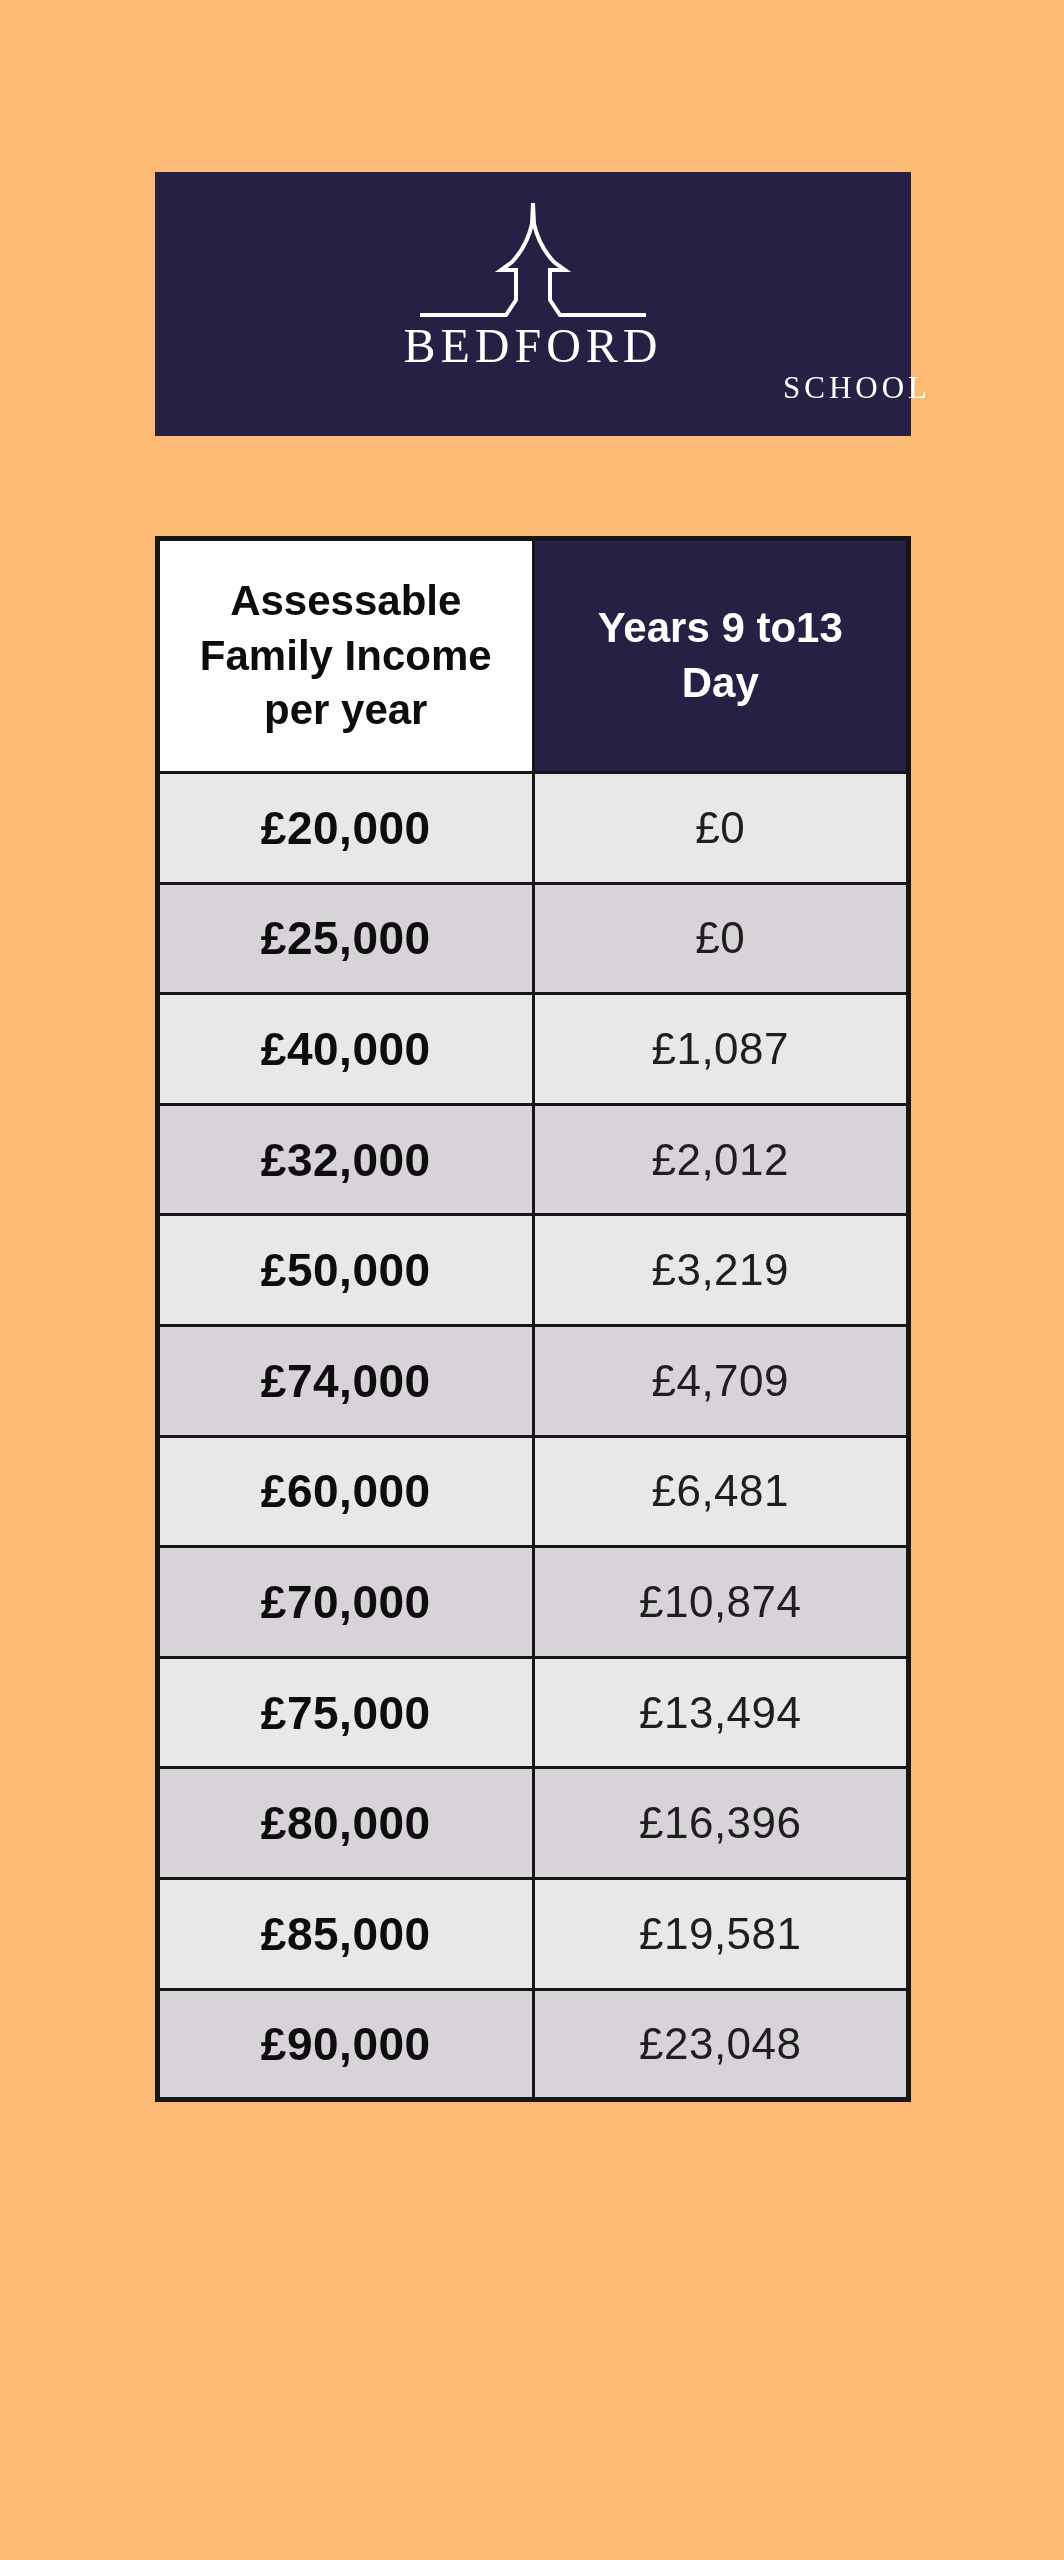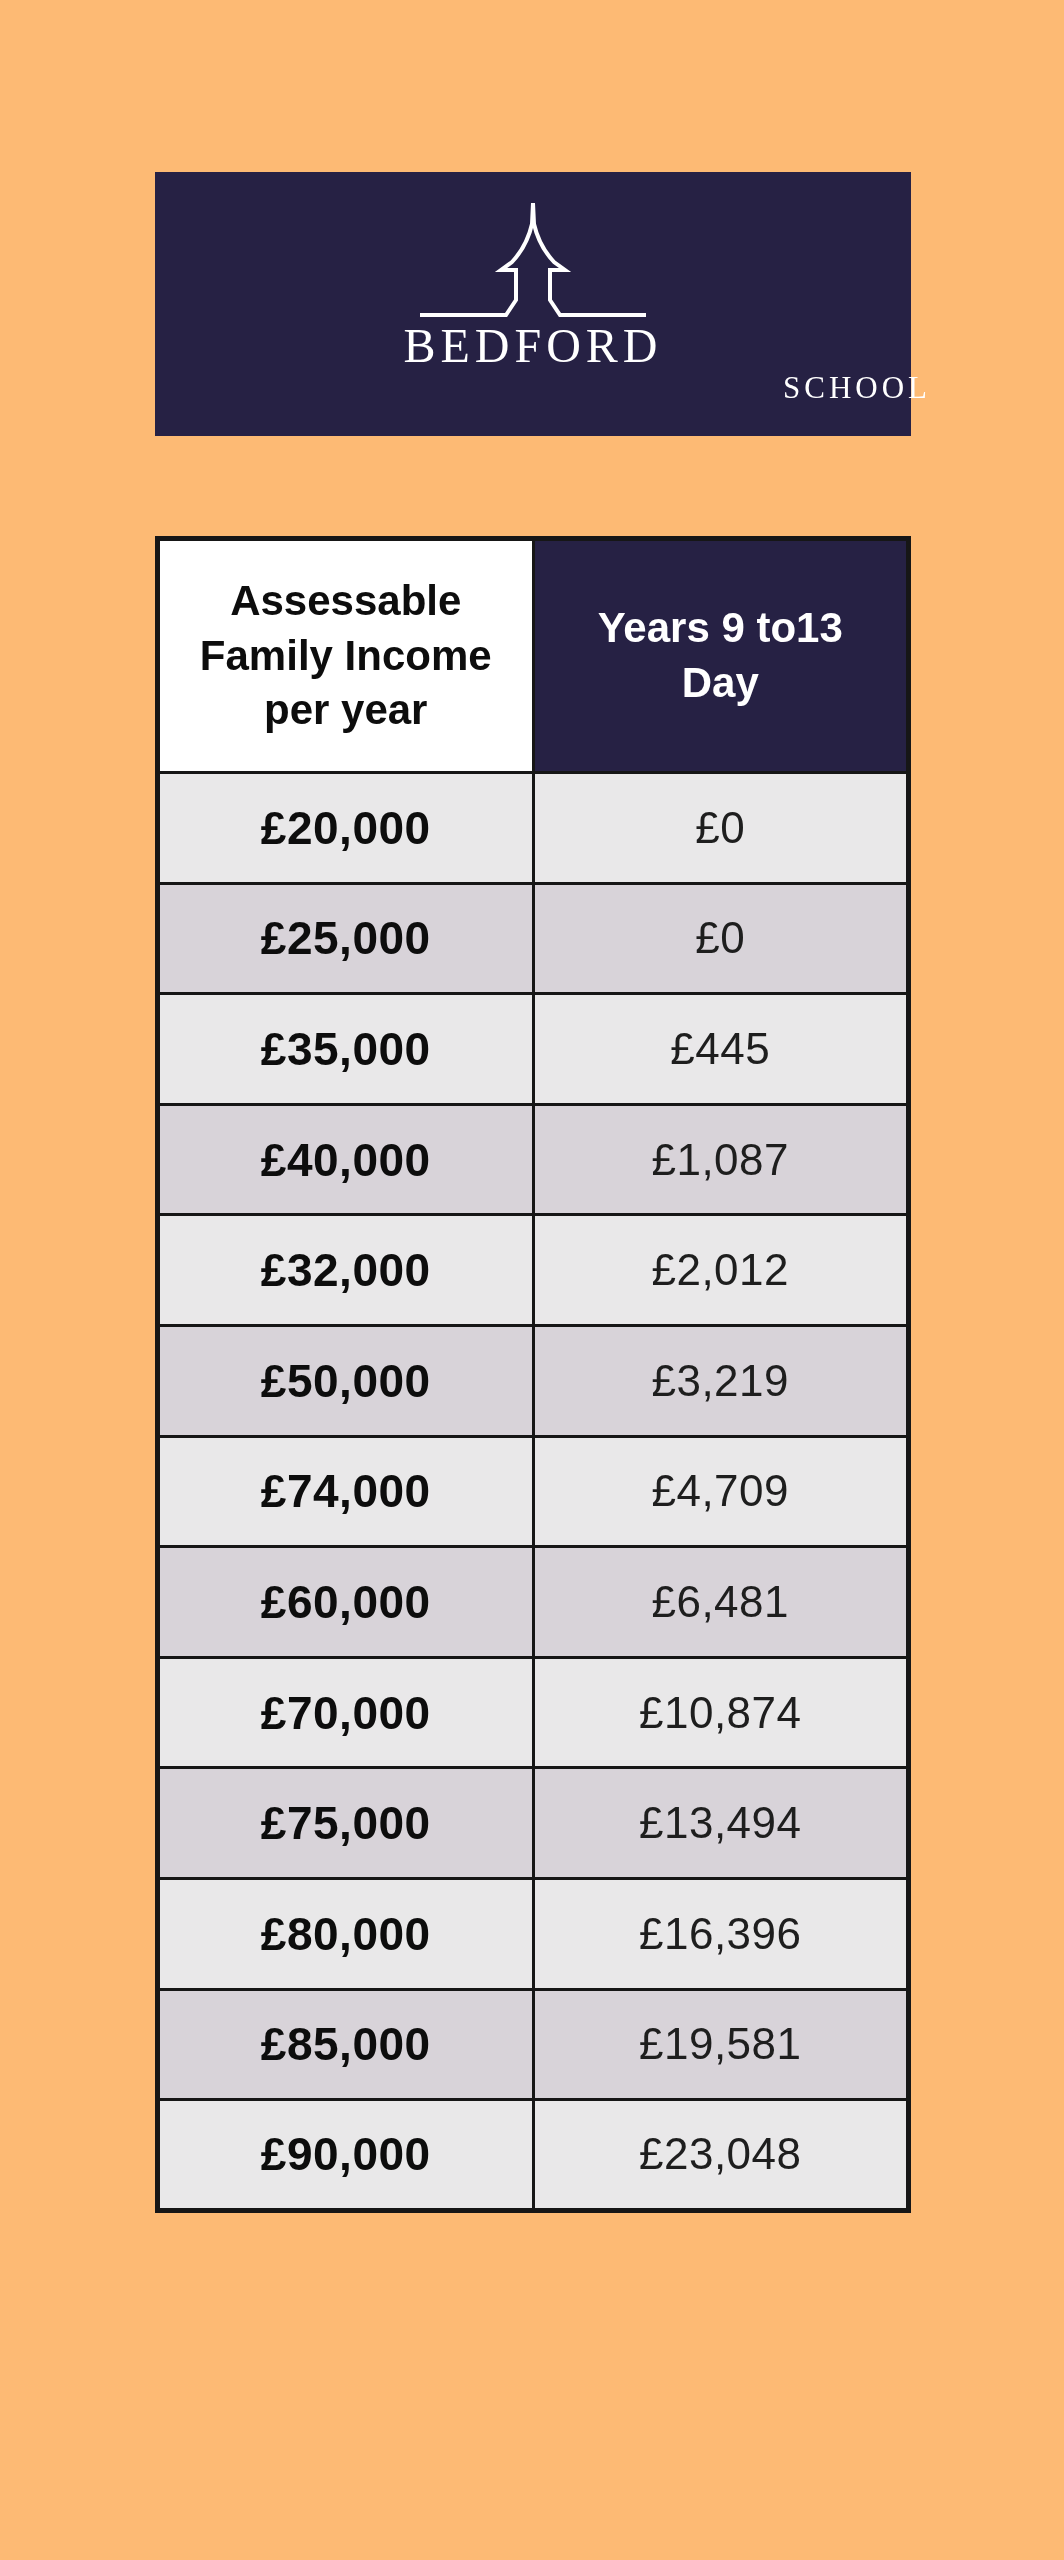--- a/index.html
+++ b/index.html
@@ -87,24 +87,20 @@
 
       <tr class="data-row">
         <td class="income">£20,000</td>
         <td class="fee">£0</td>
       </tr>
       <tr class="data-row">
         <td class="income">£25,000</td>
         <td class="fee">£0</td>
       </tr>
       <tr class="data-row">
-        <td class="income">£35,000</td>
-        <td class="fee">£445</td>
-      </tr>
-      <tr class="data-row">
         <td class="income">£40,000</td>
         <td class="fee">£1,087</td>
       </tr>
       <tr class="data-row">
         <td class="income">£32,000</td>
         <td class="fee">£2,012</td>
       </tr>
       <tr class="data-row">
         <td class="income">£50,000</td>
         <td class="fee">£3,219</td>

